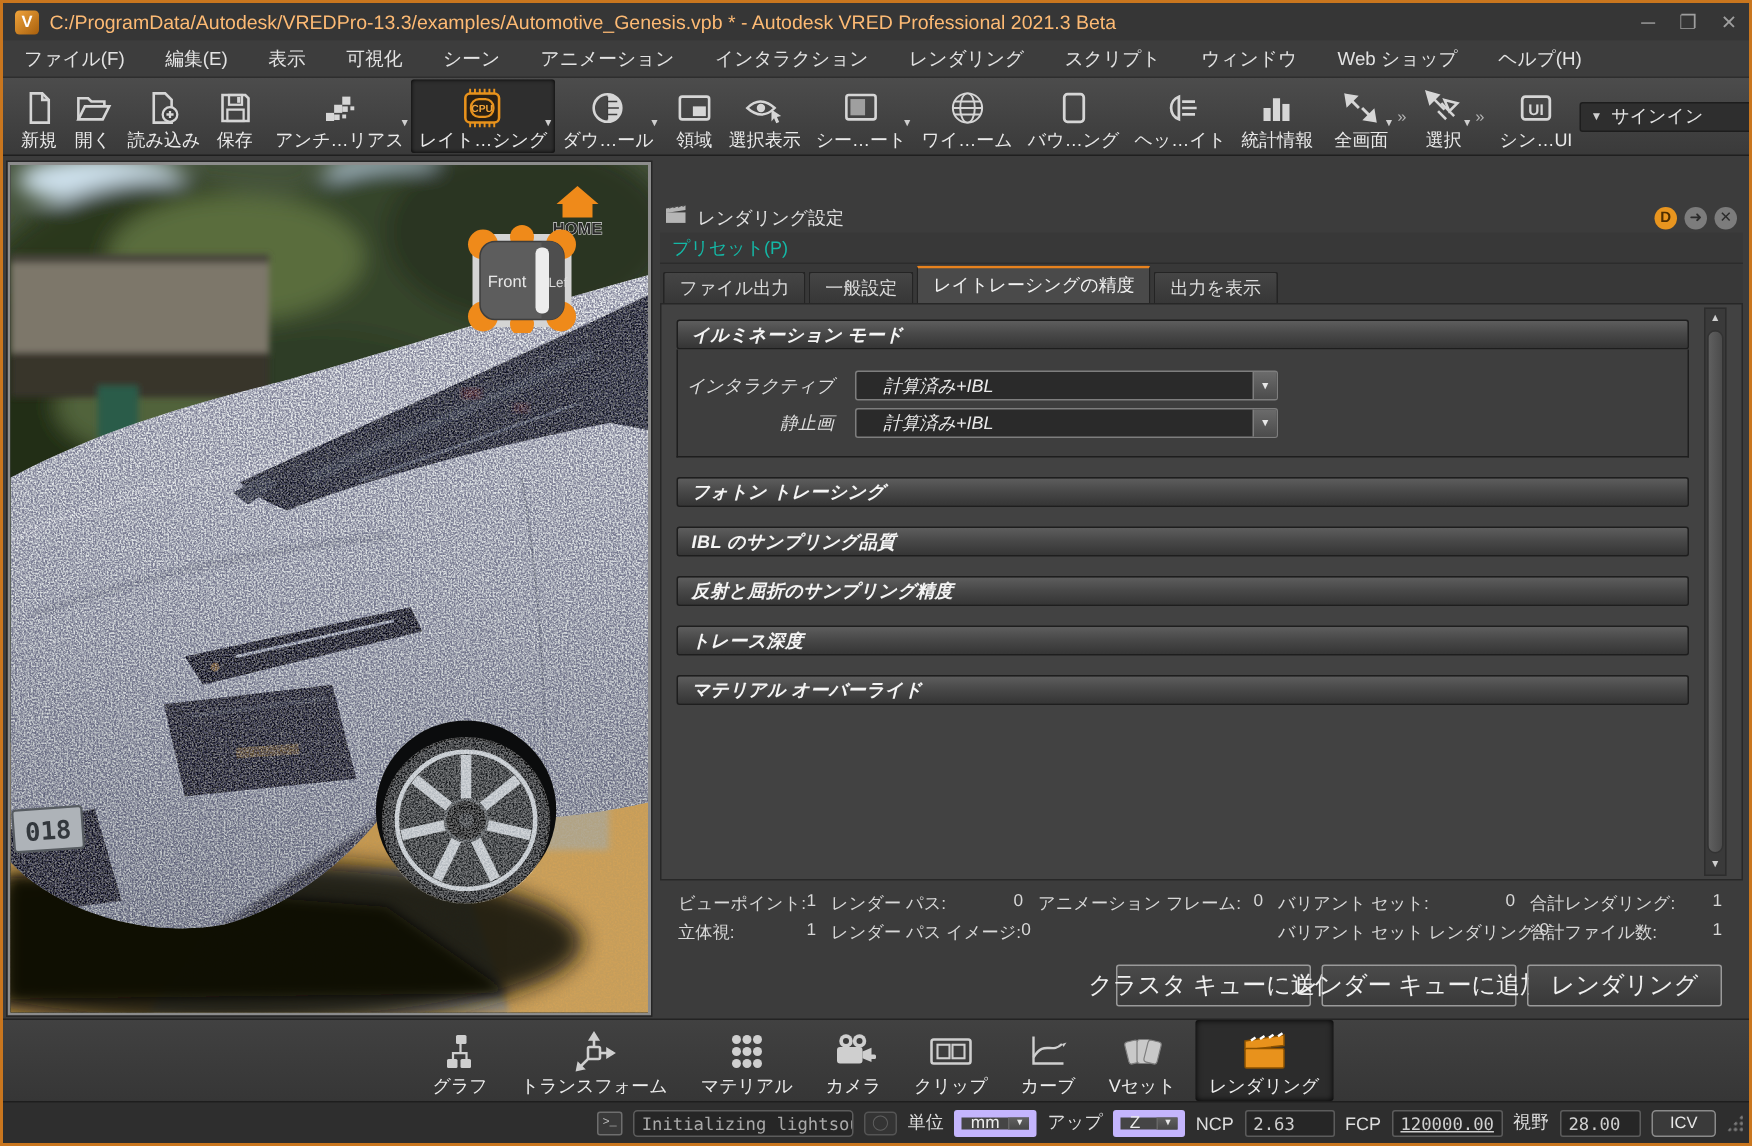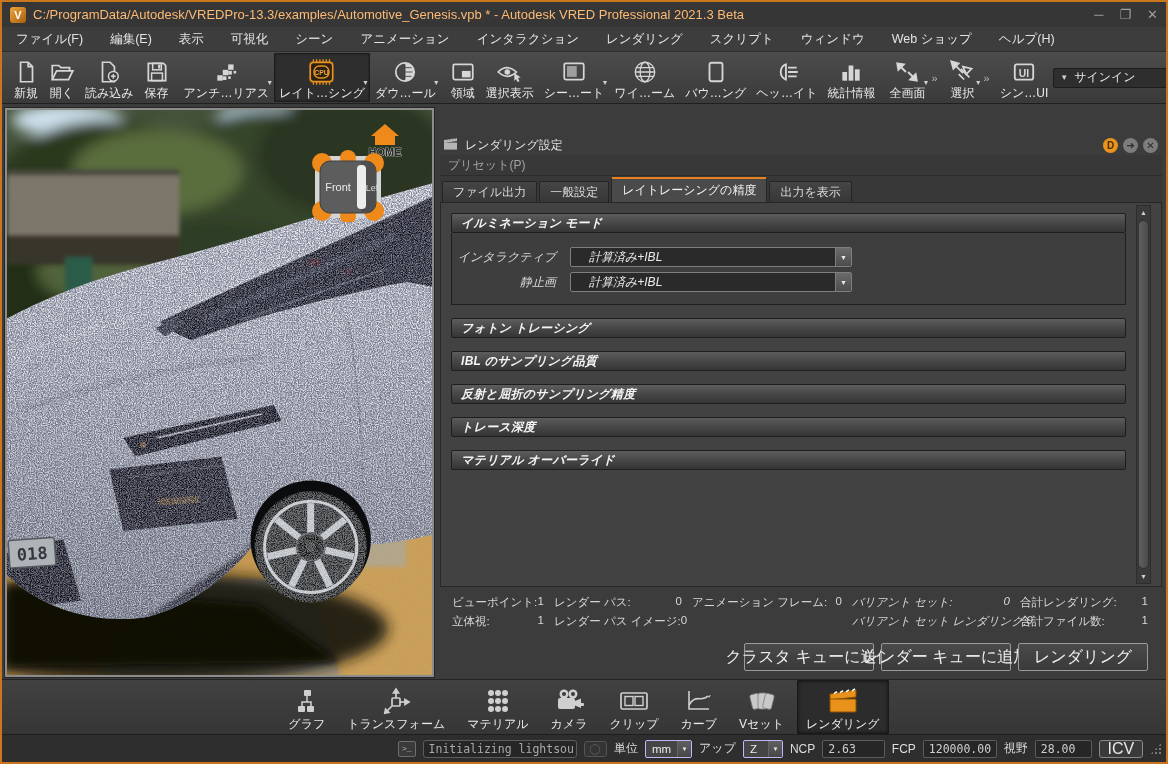--- a/index.html
+++ b/index.html
@@ -40,21 +40,21 @@
 
   
   .rightpanel { flex:1 1 auto; display:flex; flex-direction:column; min-width:0; padding:2px 4px 0 4px; }
   .panel-header { height:20px; display:flex; align-items:center; gap:6px; padding:0 4px;margin-top:29px; }
   .panel-title { color:#e2e2e2; font-size:12px; }
   .pbtns { margin-left:auto; display:flex; gap:5px; align-items:center; }
   .pbtn { width:15px; height:15px; border-radius:50%; font-size:10px; font-weight:bold; display:flex; align-items:center; justify-content:center; }
   .pbtn.d { background:#e8951f; color:#4d2d00; }
   .pbtn.gray { background:#7c7c7c; color:#2b2b2b; }
   .preset-row { height:21px; display:flex; align-items:center; padding:0 8px; border-bottom:1px solid #2c2c2c; background:#383838; }
-  .preset-row span { color:#a3a3a3; font-size:12px; }
+  .preset-row span { color:#14b8a6; font-size:12px; }
 
   .tabs { display:flex; align-items:flex-end; height:26px; padding:0 2px; background:#383838; }
   .tab { height:21px; display:flex; align-items:center; padding:0 10px; margin-right:2px; background:linear-gradient(#454545,#373737); border:1px solid #242424; border-bottom:none; color:#dcdcdc; font-size:12px; border-radius:2px 2px 0 0; }
   .tab.active { height:25px; background:#4a4a4a; border-top:2px solid #e8821e; color:#f2f2f2; }
 
   .tabbody { flex:1 1 auto; border:1px solid #272727; background:#424242; display:flex; min-height:0; }
   .sections { flex:1 1 auto; padding:10px 6px 0 10px;font-style:italic; }
   .secbar { height:20px; background:linear-gradient(#5d5d5d,#494949 45%,#353535); border:1px solid #1e1e1e; border-radius:2px; display:flex; align-items:center; padding:0 9px; color:#f4f4f4; font-size:12px; font-weight:bold; letter-spacing:.3px; }
   .secbox { border:1px solid #1e1e1e; border-top:none; background:#3e3e3e; padding:9px 0 12px; }
   .collapsed { margin-top:13px; }
@@ -64,44 +64,44 @@
   .combo .cval { flex:1; color:#ececec; font-size:12px; padding:0 18px; }
   .combo .cbtn { width:16px; height:100%; background:linear-gradient(#6b6b6b,#4c4c4c); border-left:1px solid #7e7e7e; color:#e8e8e8; font-size:7px; display:flex; align-items:center; justify-content:center; }
 
   .vscroll { width:15px; flex:0 0 auto; margin:2px 10px 2px 4px; background:#3a3a3a; border:1px solid #2d2d2d; display:flex; flex-direction:column; }
   .varrow { height:13px; color:#cfcfcf; font-size:7px; display:flex; align-items:center; justify-content:center; }
   .vthumb { flex:1; margin:1px 1px; background:linear-gradient(90deg,#606060,#4b4b4b); border:1px solid #333; border-radius:7px; }
 
   .statsarea { flex:0 0 auto; display:flex; justify-content:space-between; padding:8px 14px 2px 12px; }
   .statcol { display:flex; flex-direction:column; gap:4px; }
   .stat { display:flex; justify-content:space-between; color:#d8d8d8; font-size:11.5px; white-space:nowrap; }
-  .c1{width:92px;} .c2{width:128px;} .c3{width:150px;} .c4{width:158px;font-style:italic;} .c5{width:128px;}
+  .c1{width:92px;} .c2{width:128px;} .c3{width:150px;} .c4{width:158px;} .c5{width:128px;}
 
   .actions { flex:0 0 auto; display:flex; justify-content:flex-end; gap:7px; padding:12px 14px 8px; }
   .abtn { width:130px; height:28px; background:linear-gradient(#4a4a4a,#3a3a3a); border:1px solid #9a9a9a; border-radius:2px; color:#f0f0f0; font-size:16px; display:flex; align-items:center; justify-content:center; white-space:nowrap; }
 
   
   .modulebar { height:55px; background:linear-gradient(#414141,#363636); border-top:1px solid #232323; display:flex; justify-content:center; align-items:stretch; gap:4px; flex:0 0 auto; }
   .module { display:flex; flex-direction:column; align-items:center; justify-content:flex-end; padding:3px 9px 3px; border-radius:2px; }
   .module.active { background:#2c2c2c; box-shadow:inset 0 0 4px #000; }
   .micon { height:32px; display:flex; align-items:center; justify-content:center; }
   .mlabel { color:#ececec; font-size:12px; white-space:nowrap; line-height:14px; }
 
   
   .statusbar { height:28px; background:#2e2e2e; border-top:1px solid #1e1e1e; display:flex; align-items:center; gap:7px; padding-left:396px; padding-right:4px; flex:0 0 auto; }
   .term-icon { width:18px; height:16px; border:1px solid #6e6e6e; border-radius:2px; color:#bdbdbd; font-size:8px; font-family:"Liberation Mono",monospace; display:flex; align-items:center; justify-content:center; background:#3a3a3a; }
   .msgfield { width:158px; height:18px; background:#262626; border:1px solid #5c5c5c; border-radius:3px; color:#a9a9a9; font-family:"DejaVu Sans Mono","Liberation Mono",monospace; font-size:11.5px; display:flex; align-items:center; padding:0 5px; white-space:nowrap; overflow:hidden; }
   .roundbtn { width:24px; height:16px; border:1px solid #555; border-radius:3px; background:#343434; color:#5f5f5f; font-size:10px; display:flex; align-items:center; justify-content:center; }
   .sblabel { color:#dedede; font-size:12px; white-space:nowrap; }
-  .sbcombo { height:18px; background:#454545; border:1px solid #c4b5fd; border-radius:2px; display:flex; align-items:center; }
+  .sbcombo { height:18px; background:#454545; border:5px solid #c4b5fd; border-radius:2px; display:flex; align-items:center; }
   .sbcombo .v { color:#ececec; font-size:11.5px; padding:0 6px; min-width:24px; }
   .sbcombo .b { width:14px; height:100%; border-left:1px solid #666; background:linear-gradient(#606060,#474747); color:#e8e8e8; font-size:6px; display:flex; align-items:center; justify-content:center; }
   .numfield { height:18px; background:#262626; border:1px solid #5c5c5c; border-radius:2px; color:#cfcfcf; font-size:11.5px; font-family:"DejaVu Sans Mono",monospace; display:flex; align-items:center; padding:0 5px; }
-  .w64{width:64px;} .w70{width:74px;} .w58{width:58px;}
-  .icvbtn { width:46px; height:18px; border:1px solid #8a8a8a; border-radius:3px; background:#3a3a3a; color:#e8e8e8; font-size:16px; display:flex; align-items:center; justify-content:center; }
+  .w64{width:64px;} .w70{width:74px;text-decoration:underline;} .w58{width:58px;}
+  .icvbtn { width:46px; height:18px; border:1px solid #8a8a8a; border-radius:3px; background:#3a3a3a; color:#e8e8e8; font-size:11px; display:flex; align-items:center; justify-content:center; }
   .gripcorner { margin-left:auto; width:12px; height:12px; background-image:radial-gradient(#7a7a7a 1px,transparent 1.2px); background-size:4px 4px; clip-path:polygon(100% 0,100% 100%,0 100%); }
 </style>
 </head>
 <body>
 
 <div class="window">
 
   <div class="titlebar">
     <div class="vlogo">V</div>
     <div class="title-text">C:/ProgramData/Autodesk/VREDPro-13.3/examples/Automotive_Genesis.vpb * - Autodesk VRED Professional 2021.3 Beta</div>

